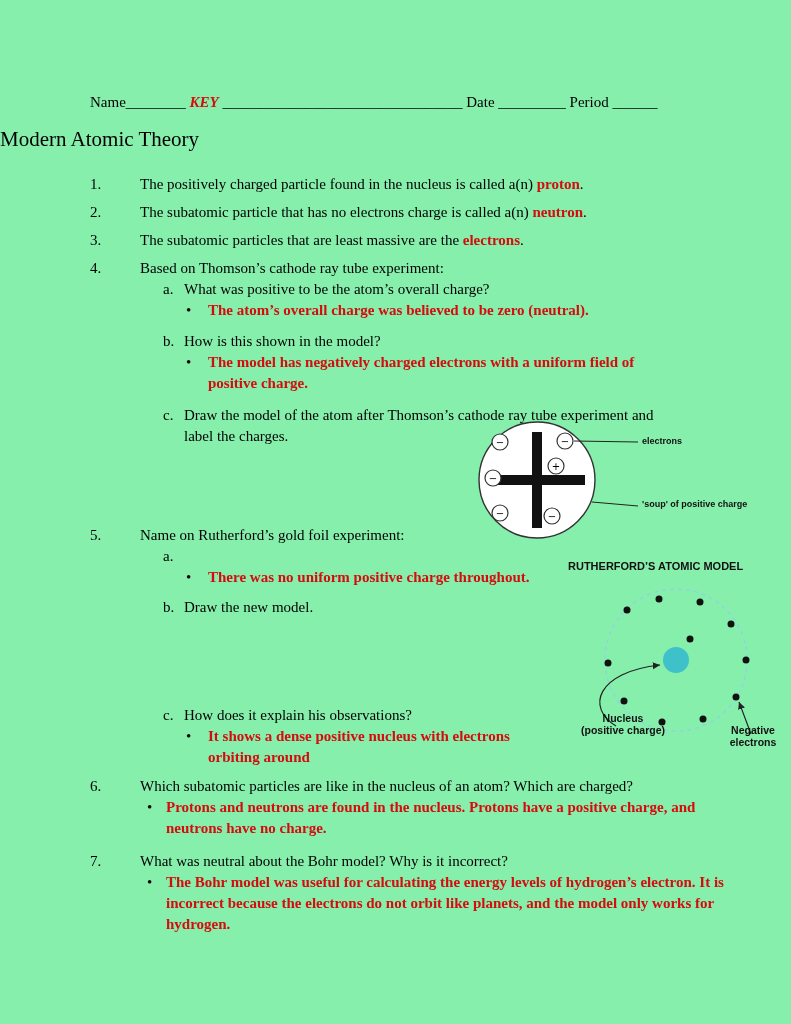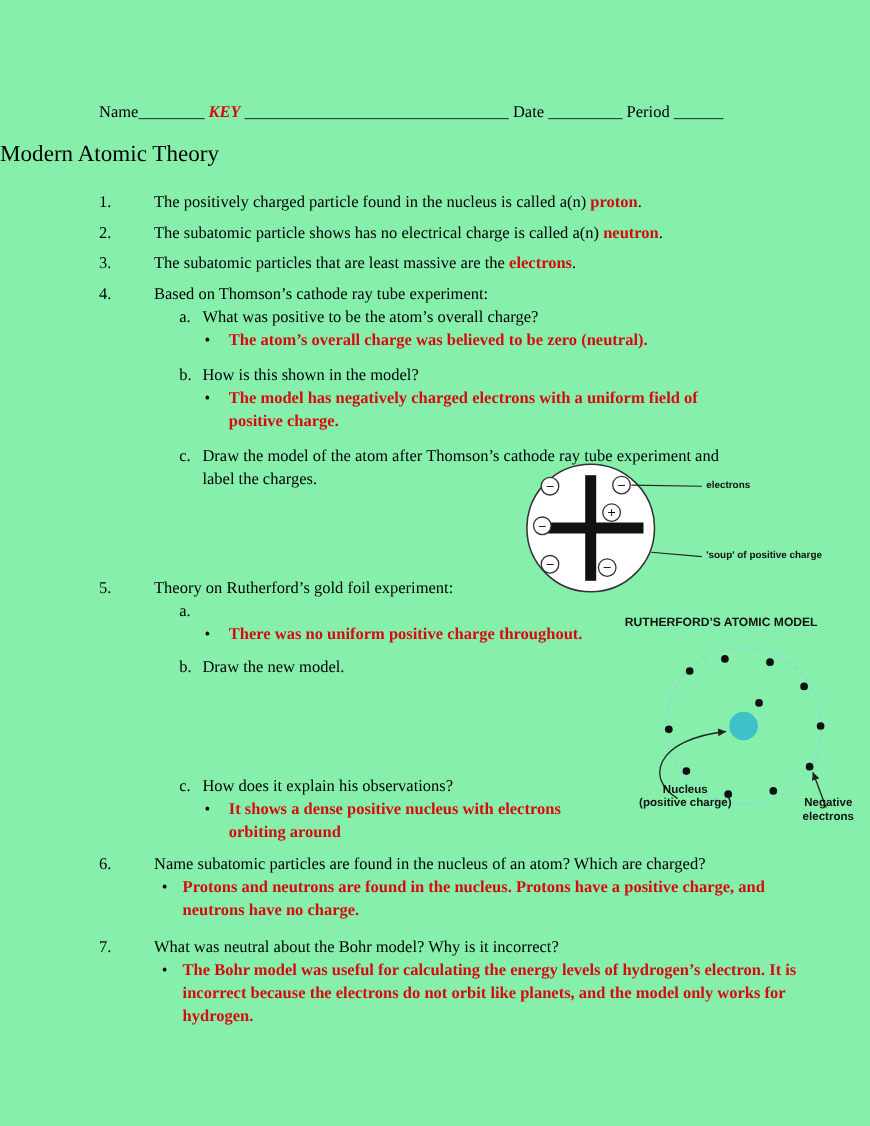--- a/index.html
+++ b/index.html
@@ -64,21 +64,21 @@
 
   <div class="questions">
 
     <div class="q">
       <span class="qnum">1.</span>
       <div class="qbody"><span>The positively charged particle found in the nucleus is called a(n) </span><span class="red">proton</span><span>.</span></div>
     </div>
 
     <div class="q">
       <span class="qnum">2.</span>
-      <div class="qbody"><span>The subatomic particle shows has no electrical charge is called a(n) </span><span class="red">neutron</span><span>.</span></div>
+      <div class="qbody"><span>The subatomic particle that has no electrons charge is called a(n) </span><span class="red">neutron</span><span>.</span></div>
     </div>
 
     <div class="q">
       <span class="qnum">3.</span>
       <div class="qbody"><span>The subatomic particles that are least massive are the </span><span class="red">electrons</span><span>.</span></div>
     </div>
 
     <div class="q" style="margin-bottom:0;">
       <span class="qnum">4.</span>
       <div class="qbody">
@@ -102,21 +102,21 @@
         <div class="sub gap11">
           <span class="sublet">c.</span>
           <div class="subbody">Draw the model of the atom after Thomson’s cathode ray tube experiment and label the charges.</div>
         </div>
       </div>
     </div>
 
     <div class="q gap78" style="margin-bottom:0;">
       <span class="qnum">5.</span>
       <div class="qbody">
-        <div>Theory on Rutherford’s gold foil experiment:</div>
+        <div>Name on Rutherford’s gold foil experiment:</div>
         <div class="sub">
           <span class="sublet">a.</span>
         </div>
         <div class="bullet-line">
           <span class="bullet">•</span>
           <div class="bullet-text red">There was no uniform positive charge throughout.</div>
         </div>
         <div class="sub gap9">
           <span class="sublet">b.</span>
           <div class="subbody">Draw the new model.</div>
@@ -128,21 +128,21 @@
         <div class="bullet-line">
           <span class="bullet">•</span>
           <div class="bullet-text red w340">It shows a dense positive nucleus with electrons orbiting around</div>
         </div>
       </div>
     </div>
 
     <div class="q gap8" style="margin-bottom:0;">
       <span class="qnum">6.</span>
       <div class="qbody">
-        <div>Name subatomic particles are found in the nucleus of an atom? Which are charged?</div>
+        <div>Which subatomic particles are like in the nucleus of an atom? Which are charged?</div>
         <div class="bullet-line tight">
           <span class="bullet">•</span>
           <div class="bullet-text red w560">Protons and neutrons are found in the nucleus. Protons have a positive charge, and neutrons have no charge.</div>
         </div>
       </div>
     </div>
 
     <div class="q gap12" style="margin-bottom:0;">
       <span class="qnum">7.</span>
       <div class="qbody">

